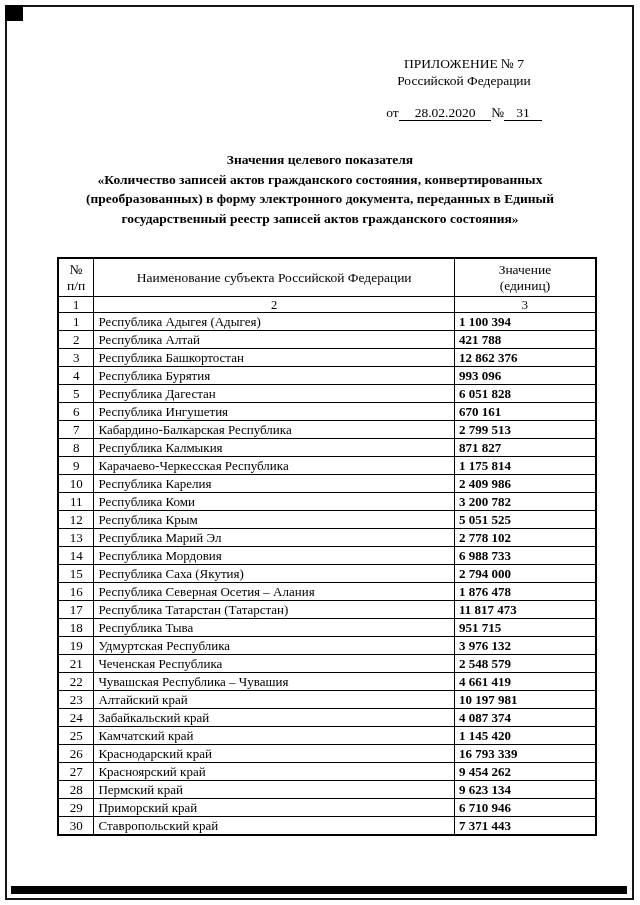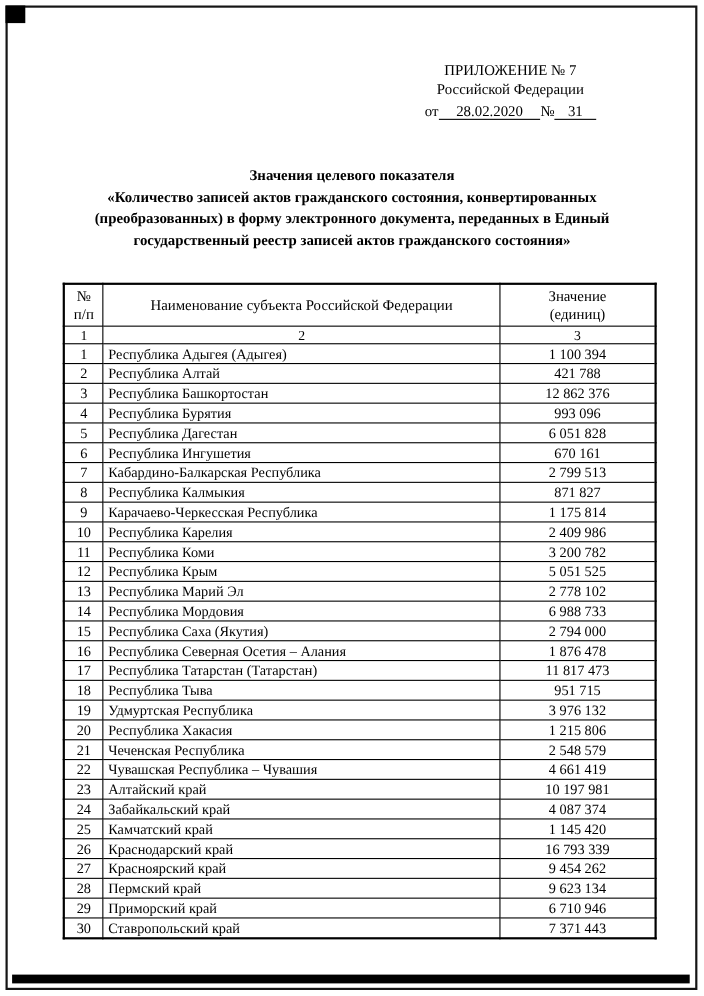--- a/index.html
+++ b/index.html
@@ -23,21 +23,21 @@
   .bottom-bar {
     position: absolute; left: 11px; right: 13px; bottom: 11px;
     height: 8px; background: #000;
   }
   .header-block {
     position: absolute; top: 56px; right: 26px; width: 300px;
     text-align: center;
     font-size: 13.5px; line-height: 16.5px;
   }
   .appendix-title { font-weight: normal; margin-bottom: 0; }
-  .order-date-line { margin-top: 4px; white-space: nowrap; text-align: center; }
+  .order-date-line { margin-top: 16px; white-space: nowrap; text-align: center; }
   .ul {
     display: inline-block;
     border-bottom: 1px solid #000;
     padding: 0 16px;
     line-height: 14px;
   }
   .ul.small { padding: 0 12px; }
   .doc-title {
     position: absolute; top: 150px; left: 28px; right: 28px;
     text-align: center;
@@ -68,21 +68,21 @@
   tr.colnum-row td {
     height: 15px; text-align: center;
     font-size: 12.5px; padding: 0; line-height: 14px;
   }
   tbody.data td { height: 17px; line-height: 16px; }
   .col-num   { width: 36px; }
   .col-name  { width: 362px; }
   .col-value { width: 142px; }
   td.td-num  { text-align: center; }
   td.td-name { text-align: left; padding-left: 6px; }
-  td.td-value { text-align: center; padding-right: 26px; }
+  td.td-value { text-align: left; padding-right: 26px; font-weight: bold; }
 </style>
 </head>
 <body>
 
 <div>
 
   <div class="scan-frame"></div>
   <div class="corner-mark"></div>
   <div class="bottom-bar"></div>
 
@@ -208,25 +208,20 @@
             <td class="td-num">18</td>
             <td class="td-name">Республика Тыва</td>
             <td class="td-value">951 715</td>
           </tr>
           <tr>
             <td class="td-num">19</td>
             <td class="td-name">Удмуртская Республика</td>
             <td class="td-value">3 976 132</td>
           </tr>
           <tr>
-            <td class="td-num">20</td>
-            <td class="td-name">Республика Хакасия</td>
-            <td class="td-value">1 215 806</td>
-          </tr>
-          <tr>
             <td class="td-num">21</td>
             <td class="td-name">Чеченская Республика</td>
             <td class="td-value">2 548 579</td>
           </tr>
           <tr>
             <td class="td-num">22</td>
             <td class="td-name">Чувашская Республика – Чувашия</td>
             <td class="td-value">4 661 419</td>
           </tr>
           <tr>

